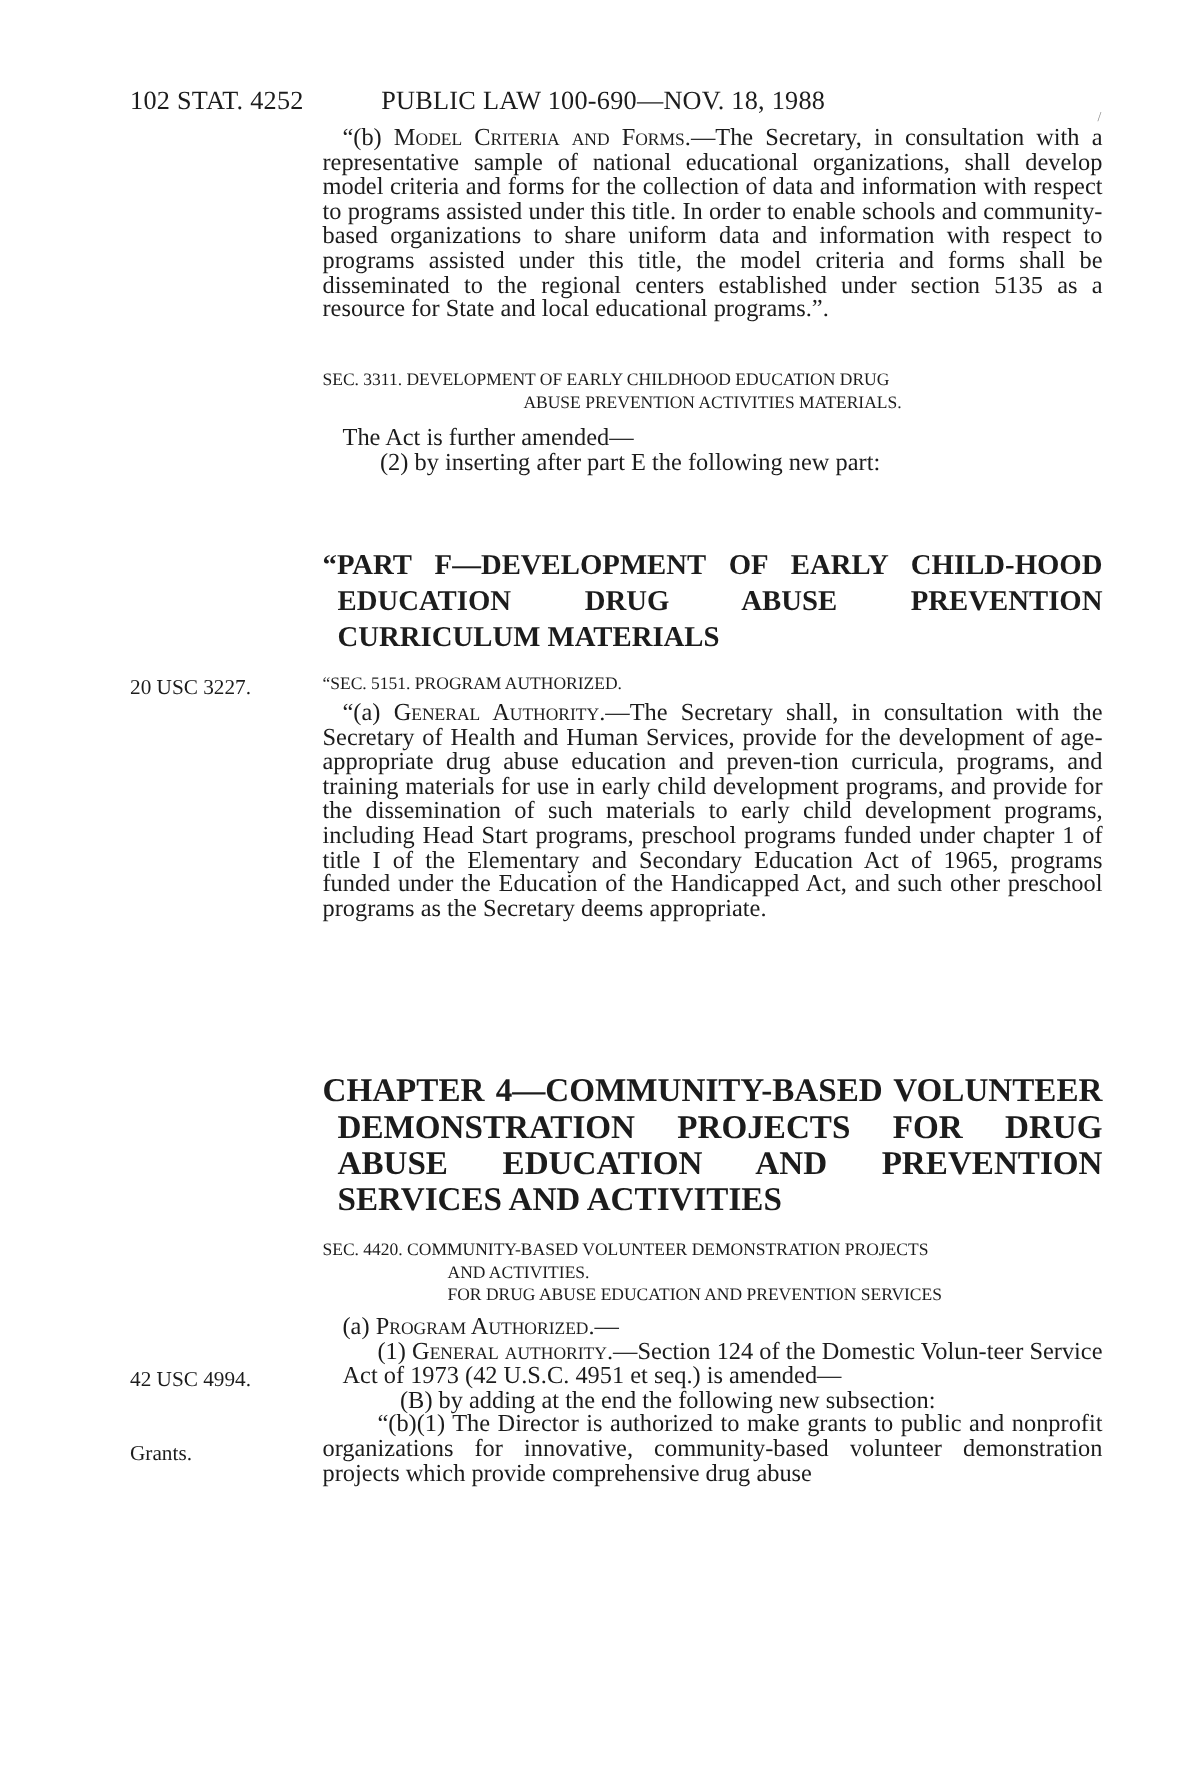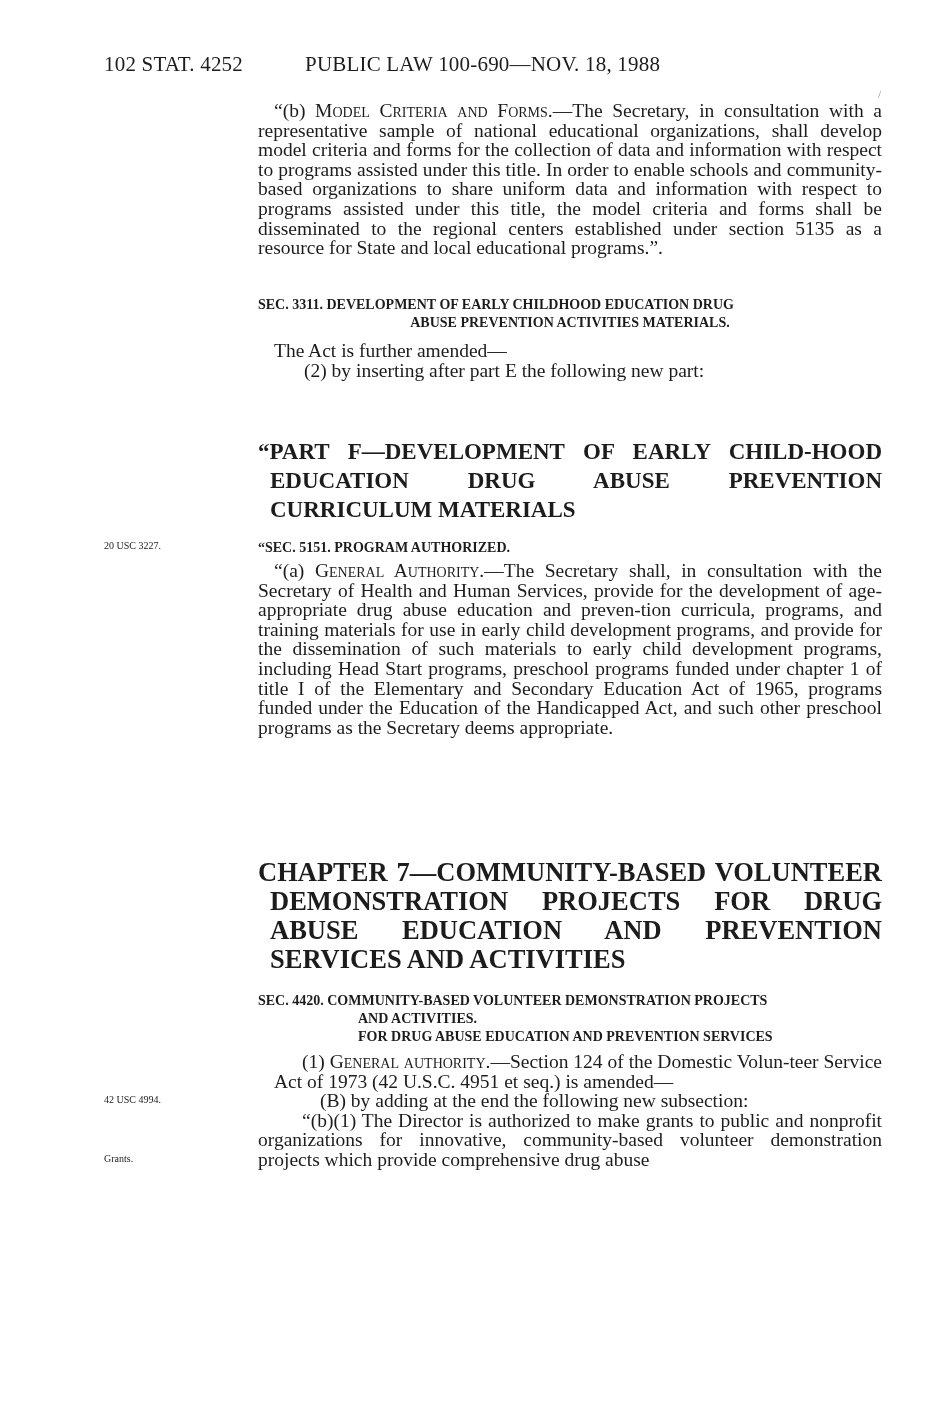--- a/index.html
+++ b/index.html
@@ -1,31 +1,31 @@
 <!DOCTYPE html>
 <html><head>
 <meta charset="utf-8">
 <style>
   html, body { margin:0; padding:0; background:#ffffff; }
   body { width:948px; height:1419px; position:relative; overflow:hidden; color:#1c1c1c;
          font-family:"Liberation Serif", "DejaVu Serif", serif; }
-  .hdr { position:absolute; top:52px; font-size:21px; letter-spacing:0.2px; }
+  .hdr { position:absolute; top:68px; font-size:21px; letter-spacing:0.2px; }
   .hdr-left { left:104px; }
   .hdr-center { left:305px; }
   .mark { position:absolute; left:878px; top:88px; font-size:11px; color:#888; }
   .col { position:absolute; left:258px; width:624px; }
   .p { font-size:19.5px; line-height:19.6px; text-align:justify; margin:0; }
   .p.last { text-align-last:left; }
   .ind { text-indent:16px; }
   .sc { font-variant:small-caps; }
-  .sec { font-weight:bold; font-size:14px; line-height:18px; margin:0; text-align:justify; }
+  .sec { font-weight:normal; font-size:14px; line-height:18px; margin:0; text-align:justify; }
   .sec .hang { display:block; text-align:center; }
   .part { font-weight:bold; font-size:23px; line-height:29px; margin:0; text-indent:-12px; padding-left:12px; text-align:justify; }
   .chap { font-weight:bold; font-size:26.5px; line-height:29px; margin:0; text-indent:-12px; padding-left:12px; text-align:justify; }
-  .side { position:absolute; left:104px; font-size:10px; }
+  .side { position:absolute; left:104px; font-size:17px; }
   .l2 { padding-left:16px; }
   .l4 { padding-left:62px; }
 </style>
 </head>
 <body>
 
 <div>
   <span class="hdr hdr-left">102 STAT. 4252</span>
   <span class="hdr hdr-center">PUBLIC LAW 100-690—NOV. 18, 1988</span>
 </div>
@@ -51,31 +51,32 @@
 </div>
 
 <span class="side" style="top:540px;">20 USC 3227.</span>
 
 <div class="col" style="top:539px;">
   <p class="sec">“SEC. 5151. PROGRAM AUTHORIZED.</p>
   <p class="p ind" style="margin-top:4px;"><span>“(a) </span><span class="sc">General Authority.</span><span>—The Secretary shall, in consultation with the Secretary of Health and Human Services, provide for the development of age-appropriate drug abuse education and preven-tion curricula, programs, and training materials for use in early child development programs, and provide for the dissemination of such materials to early child development programs, including Head Start programs, preschool programs funded under chapter 1 of title I of the Elementary and Secondary Education Act of 1965, programs funded under the Education of the Handicapped Act, and such other preschool programs as the Secretary deems appropriate.</span></p>
 </div>
 
 <div class="col" style="top:858px;">
-  <p class="chap last">CHAPTER 7—COMMUNITY-BASED VOLUNTEER DEMONSTRATION PROJECTS FOR DRUG ABUSE EDUCATION AND PREVENTION SERVICES AND ACTIVITIES</p>
+  <p class="chap last">CHAPTER 4—COMMUNITY-BASED VOLUNTEER DEMONSTRATION PROJECTS FOR DRUG ABUSE EDUCATION AND PREVENTION SERVICES AND ACTIVITIES</p>
 </div>
 
 <div class="col" style="top:992px;">
   <p class="sec">
     <span style="display:block;">SEC. 4420. COMMUNITY-BASED VOLUNTEER DEMONSTRATION PROJECTS</span>
     <span style="display:block; padding-left:100px;">AND ACTIVITIES.</span>
     <span style="display:block; padding-left:100px;">FOR DRUG ABUSE EDUCATION AND PREVENTION SERVICES</span>
   </p>
 </div>
 
 <span class="side" style="top:1094px;">42 USC 4994.</span>
 <span class="side" style="top:1153px;">Grants.</span>
 
 <div class="col" style="top:1052px;">
+  <p class="p l2"><span>(a) </span><span class="sc">Program Authorized.</span><span>—</span></p>
   <p class="p" style="padding-left:16px; text-indent:28px;"><span>(1) </span><span class="sc">General authority.</span><span>—Section 124 of the Domestic Volun-teer Service Act of 1973 (42 U.S.C. 4951 et seq.) is amended—</span></p>
   <p class="p l4">(B) by adding at the end the following new subsection:</p>
   <p class="p" style="text-indent:44px;">“(b)(1) The Director is authorized to make grants to public and nonprofit organizations for innovative, community-based volunteer demonstration projects which provide comprehensive drug abuse</p>
 </div>
 
 </body></html>

